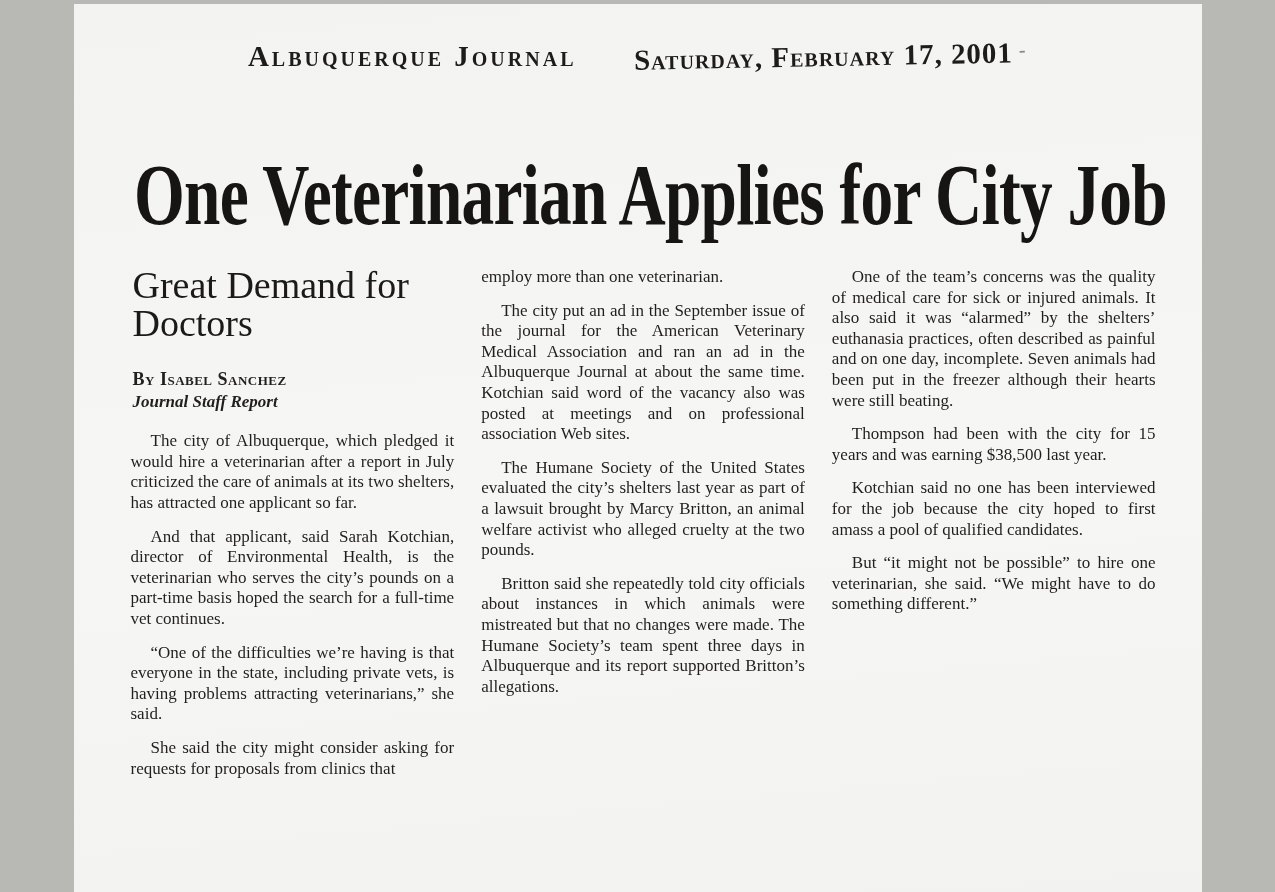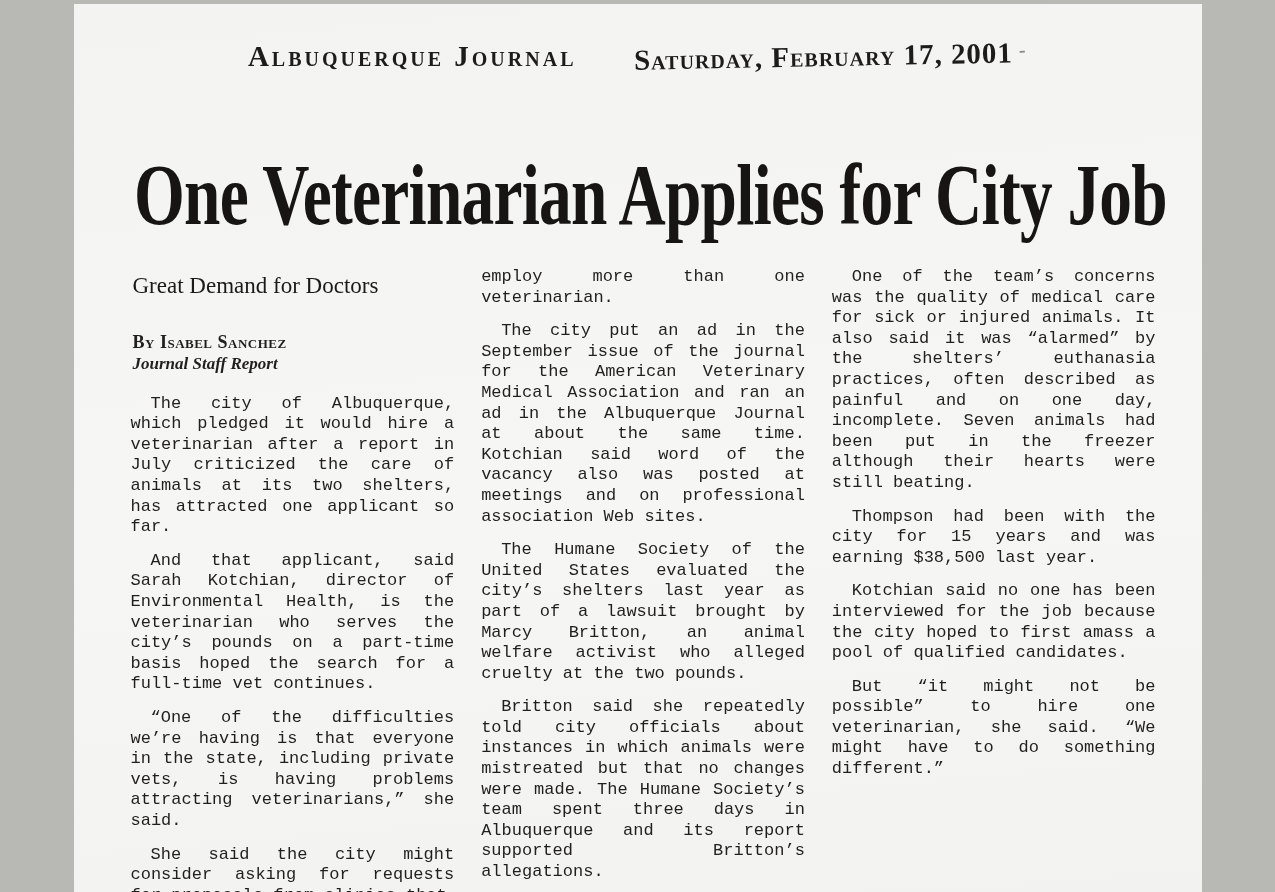--- a/index.html
+++ b/index.html
@@ -46,25 +46,25 @@
   .columns {
     position:absolute; top:263px; left:57px; right:46px;
     display:flex; gap:27px;
   }
   .col {
     flex:1 1 0; min-width:0;
     font-size:17px; line-height:20.6px;
     text-align:justify;
     color:#201f1d;
   }
-  .col p { margin:0 0 13px 0; text-indent:20px;font-family:Liberation Mono, monospace; }
+  .col p { margin:0 0 13px 0; text-indent:20px; }
   .col p.cont { text-indent:0; }
 
   .subhead {
-    font-size:23px; line-height:37.5px;
+    font-size:38px; line-height:37.5px;
     text-align:left; text-indent:0;
     margin:0 0 27px 2px;
     color:#1b1a18;
   }
   .byline { text-align:left; margin:0 0 19px 2px; }
   .byline-author {
     font-variant:small-caps; font-weight:700;
     font-size:18px; letter-spacing:0.5px;
     display:block;
   }

